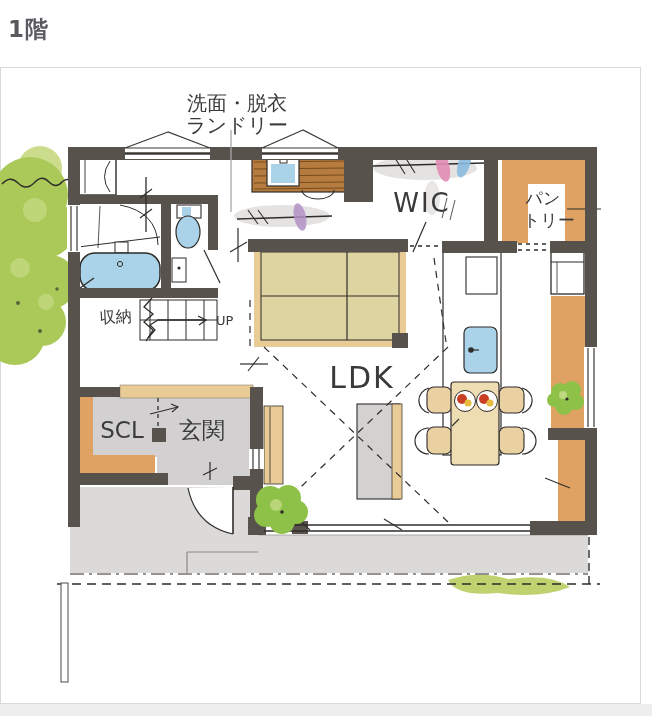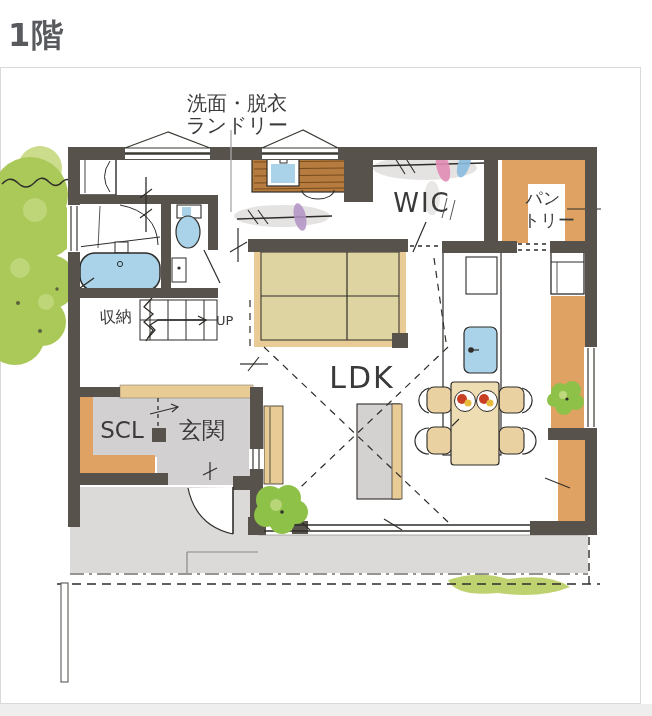--- a/index.html
+++ b/index.html
@@ -1,19 +1,19 @@
 <!DOCTYPE html>
 <html style="--wall: #57534c; --ink: #2f2d2a; --label_ink: #3a3a3a; --title_ink: #595a5e; --frame_border: #d9d9d9; --shelf_orange: #dfa263; --tatami: #ddd4a2; --tatami_edge: #e9cb96; --water: #aad2e9; --floor_gray: #d3d0d1; --porch_gray: #dcdad9; --wood: #b67b3e; --tree_green: #aac959; --tree_light: #cbdd8d; --bush_green: #8ec148; --grass_green: #b8cd60; --cloth_pink: #e18cb5; --cloth_blue: #8abbdf; --cloth_purple: #b292c6; --table_tan: #eedcb2; --chair_tan: #e9d1a2; --food_red: #c93f24; --food_yellow: #e7bb3d; --smudge: #b4aeab;"><head>
 <meta charset="utf-8">
 <style>
   html,body{margin:0;padding:0;background:#fff;}
   .stage{position:relative;width:652px;height:716px;overflow:hidden;
          font-family:"DejaVu Sans",sans-serif;}
   .page-title{position:absolute;left:8px;top:14px;margin:0;
-    font-size:32px;font-weight:800;letter-spacing:1px;color:var(--title_ink);}
+    font-size:23px;font-weight:800;letter-spacing:1px;color:var(--title_ink);}
   svg{position:absolute;left:0;top:0;}
   
   .wall{fill:var(--wall);}
   .ink{stroke:var(--ink);fill:none;}
   .orange{fill:var(--shelf_orange);}
   .tatami{fill:var(--tatami);}
   .tedge{fill:var(--tatami_edge);}
   .water{fill:var(--water);}
   .fgray{fill:var(--floor_gray);}
   .porch{fill:var(--porch_gray);}

